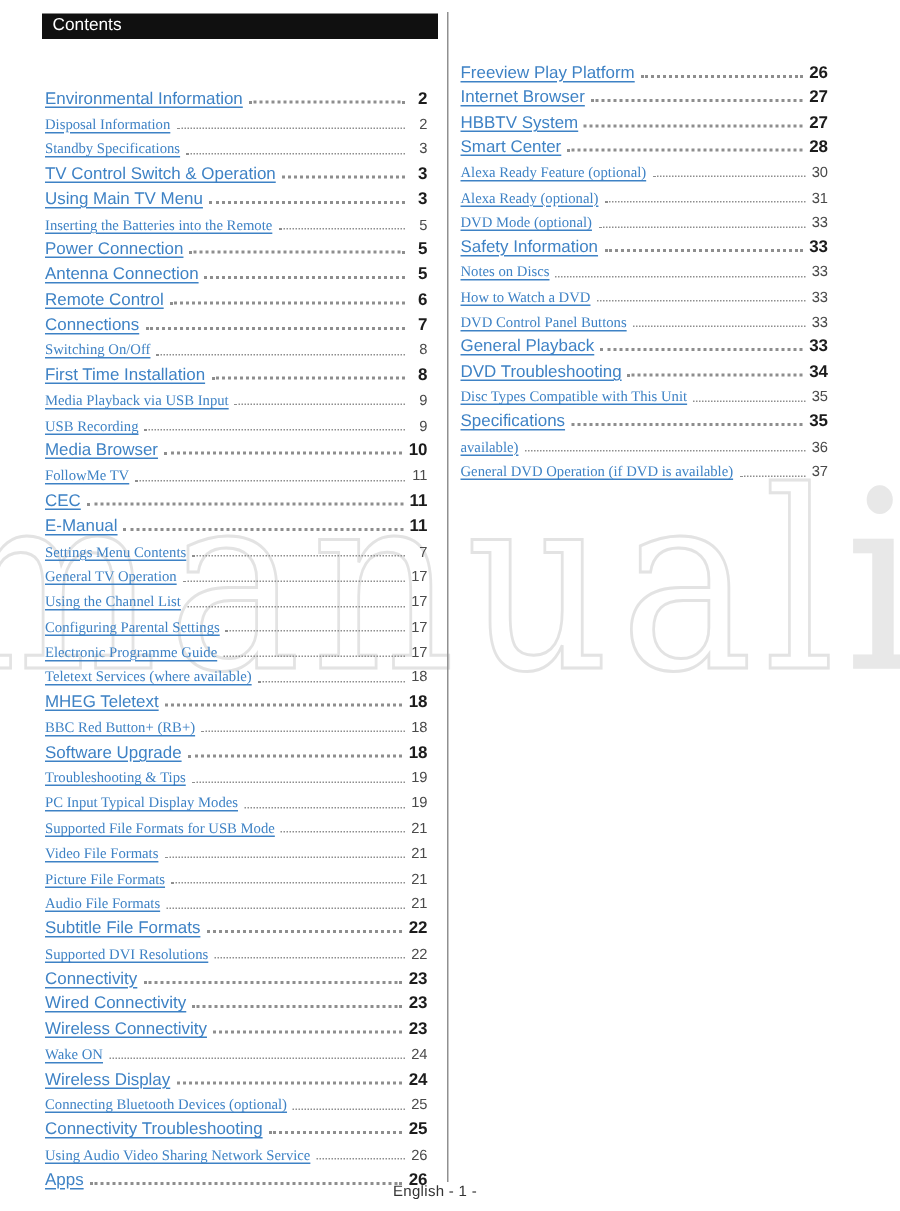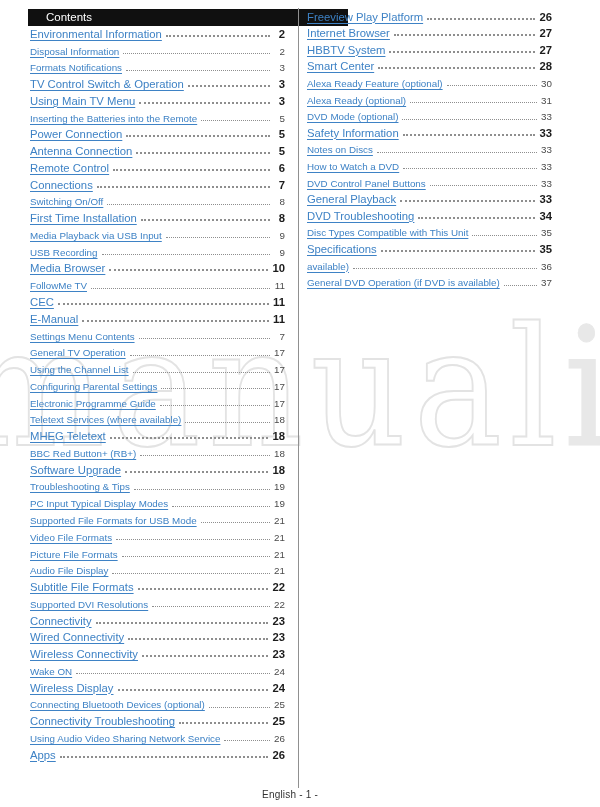--- a/index.html
+++ b/index.html
@@ -14,44 +14,44 @@
     color:#ffffff;
     -webkit-text-stroke:2px var(--wm-stroke);
     transform:scaleX(0.9); transform-origin:0 0;
     user-select:none; pointer-events:none;
   }
   .watermark .wm-solid { color:var(--wm-fill); -webkit-text-stroke:1px var(--wm-fill); }
 
   .layer { position:absolute; inset:0; z-index:1; }
 
   .contents-header {
-    position:absolute; left:28px; top:9px; width:320px; height:17px;
+    position:absolute; left:28px; top:9px; width:264px; height:17px;
     background:var(--header-bg); color:var(--header-fg);
-    font-size:11.5px; line-height:17px; padding-left:18px;
-  }
-
-  .col { position:absolute; display:flex; flex-direction:column; }
+    font-size:11.5px; line-height:17px; padding-left:7px;
+  }
+
+  .col { position:absolute; display:flex; flex-direction:column;margin-top:32px; }
   .col-left  { left:30px;  top:23px; width:255px; }
   .col-right { left:307px; top:6px;  width:245px; }
 
   .divider {
     position:absolute; left:298px; top:8px; width:1px; height:780px;
     background:var(--divider);
   }
 
   .toc-row { display:flex; align-items:flex-end; width:100%; }
   .col-left  .toc-row { height:16.77px; }
   .col-right .toc-row { height:16.6px; }
 
   .toc-link {
     color:var(--link); text-decoration:underline; text-decoration-thickness:1px;
     text-underline-offset:2px; white-space:nowrap; cursor:pointer;
   }
   .lg .toc-link { font-size:11.3px; }
-  .sm .toc-link { font-size:9.8px; }
+  .sm .toc-link { font-size:9.8px;font-family:Liberation Serif, serif; }
 
   .dots { flex:1 1 auto; border-bottom:2px dotted var(--leader); margin:0 4px 3px 4px; min-width:8px; }
   .sm .dots { border-bottom-width:1.5px; margin-bottom:2.5px; }
 
   .pg { text-align:right; min-width:11px; white-space:nowrap; }
   .lg .pg { font-size:11.3px; font-weight:bold; color:var(--pg-lg); }
   .sm .pg { font-size:9.8px; color:var(--pg-sm); }
 
   .footer {
     position:absolute; left:0; top:789px; width:580px; text-align:center;
@@ -71,21 +71,21 @@
         <span class="toc-link">Environmental Information</span>
         <span class="dots"></span>
         <span class="pg">2</span>
       </div>
       <div class="toc-row sm">
         <span class="toc-link">Disposal Information</span>
         <span class="dots"></span>
         <span class="pg">2</span>
       </div>
       <div class="toc-row sm">
-        <span class="toc-link">Formats Notifications</span>
+        <span class="toc-link">Standby Specifications</span>
         <span class="dots"></span>
         <span class="pg">3</span>
       </div>
       <div class="toc-row lg">
         <span class="toc-link">TV Control Switch &amp; Operation</span>
         <span class="dots"></span>
         <span class="pg">3</span>
       </div>
       <div class="toc-row lg">
         <span class="toc-link">Using Main TV Menu</span>
@@ -221,21 +221,21 @@
         <span class="toc-link">Video File Formats</span>
         <span class="dots"></span>
         <span class="pg">21</span>
       </div>
       <div class="toc-row sm">
         <span class="toc-link">Picture File Formats</span>
         <span class="dots"></span>
         <span class="pg">21</span>
       </div>
       <div class="toc-row sm">
-        <span class="toc-link">Audio File Display</span>
+        <span class="toc-link">Audio File Formats</span>
         <span class="dots"></span>
         <span class="pg">21</span>
       </div>
       <div class="toc-row lg">
         <span class="toc-link">Subtitle File Formats</span>
         <span class="dots"></span>
         <span class="pg">22</span>
       </div>
       <div class="toc-row sm">
         <span class="toc-link">Supported DVI Resolutions</span>

